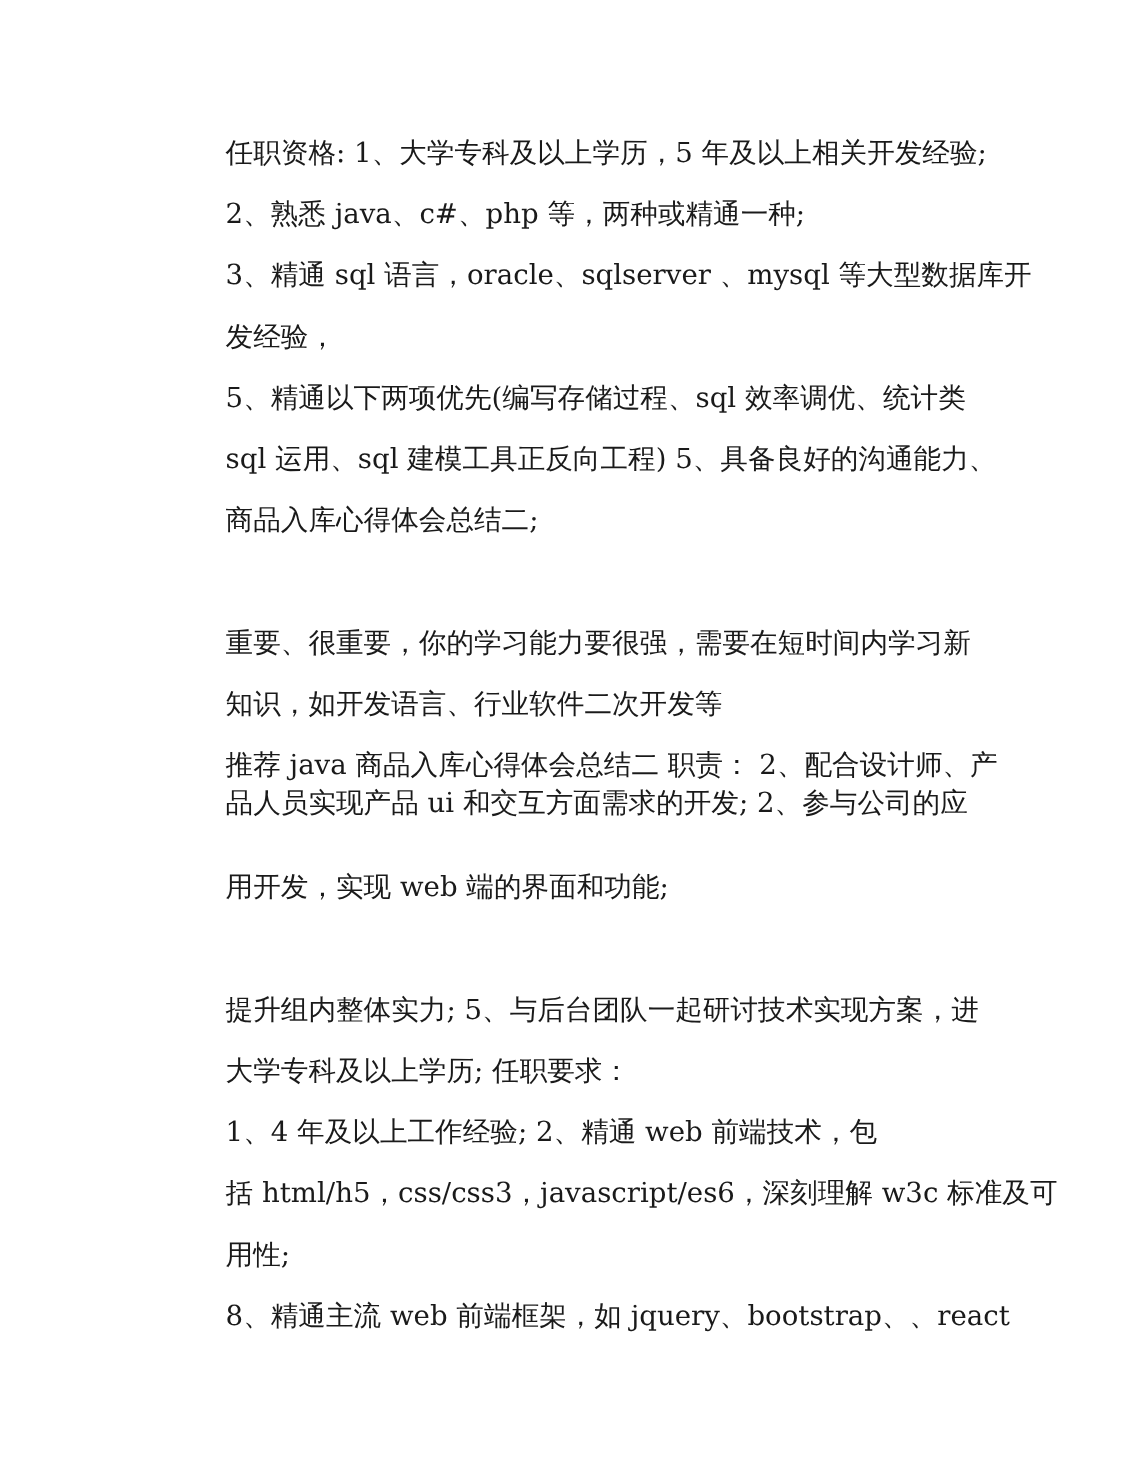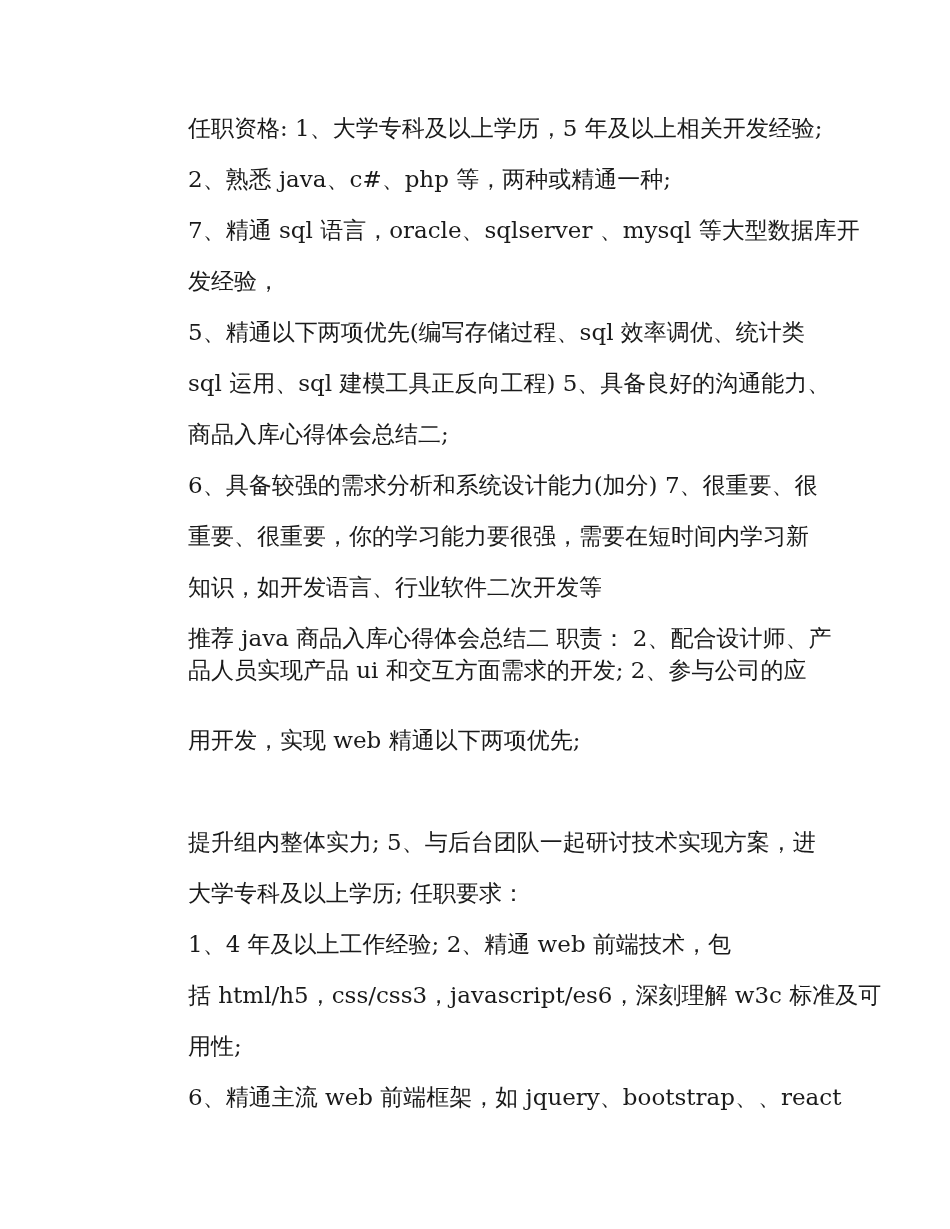--- a/index.html
+++ b/index.html
@@ -32,30 +32,29 @@
       letter-spacing: 0px;
       margin-left: 48px;
     }
   </style>
 </head>
 <body>
 
 <div class="page">
   <div class="line" style="top:113px">任职资格: 1、大学专科及以上学历，5 年及以上相关开发经验;</div>
   <div class="line" style="top:164px">2、熟悉 java、c#、php 等，两种或精通一种;</div>
-  <div class="line" style="top:215px">7、精通 sql 语言，oracle、sqlserver 、mysql 等大型数据库开</div>
+  <div class="line" style="top:215px">3、精通 sql 语言，oracle、sqlserver 、mysql 等大型数据库开</div>
   <div class="line" style="top:266px">发经验，</div>
   <div class="line" style="top:317px">5、精通以下两项优先(编写存储过程、sql 效率调优、统计类</div>
   <div class="line" style="top:368px">sql 运用、sql 建模工具正反向工程) 5、具备良好的沟通能力、</div>
   <div class="line" style="top:419px">商品入库心得体会总结二;</div>
-  <div class="line" style="top:470px">6、具备较强的需求分析和系统设计能力(加分) 7、很重要、很</div>
   <div class="line" style="top:572px">知识，如开发语言、行业软件二次开发等</div>
   <div class="line" style="top:521px">重要、很重要，你的学习能力要很强，需要在短时间内学习新</div>
   <div class="line" style="top:623px">推荐 java 商品入库心得体会总结二 职责： 2、配合设计师、产</div>
   <div class="line" style="top:655px">品人员实现产品 ui 和交互方面需求的开发; 2、参与公司的应</div>
-  <div class="line" style="top:725px">用开发，实现 web 精通以下两项优先;</div>
+  <div class="line" style="top:725px">用开发，实现 web 端的界面和功能;</div>
   <div class="line" style="top:827px">提升组内整体实力; 5、与后台团队一起研讨技术实现方案，进</div>
   <div class="line" style="top:878px">大学专科及以上学历; 任职要求：</div>
   <div class="line" style="top:929px">1、4 年及以上工作经验; 2、精通 web 前端技术，包</div>
   <div class="line" style="top:980px">括 html/h5，css/css3，javascript/es6，深刻理解 w3c 标准及可</div>
   <div class="line" style="top:1031px">用性;</div>
-  <div class="line" style="top:1082px">6、精通主流 web 前端框架，如 jquery、bootstrap、、react</div>
+  <div class="line" style="top:1082px">8、精通主流 web 前端框架，如 jquery、bootstrap、、react</div>
 </div>
 
 </body></html>

